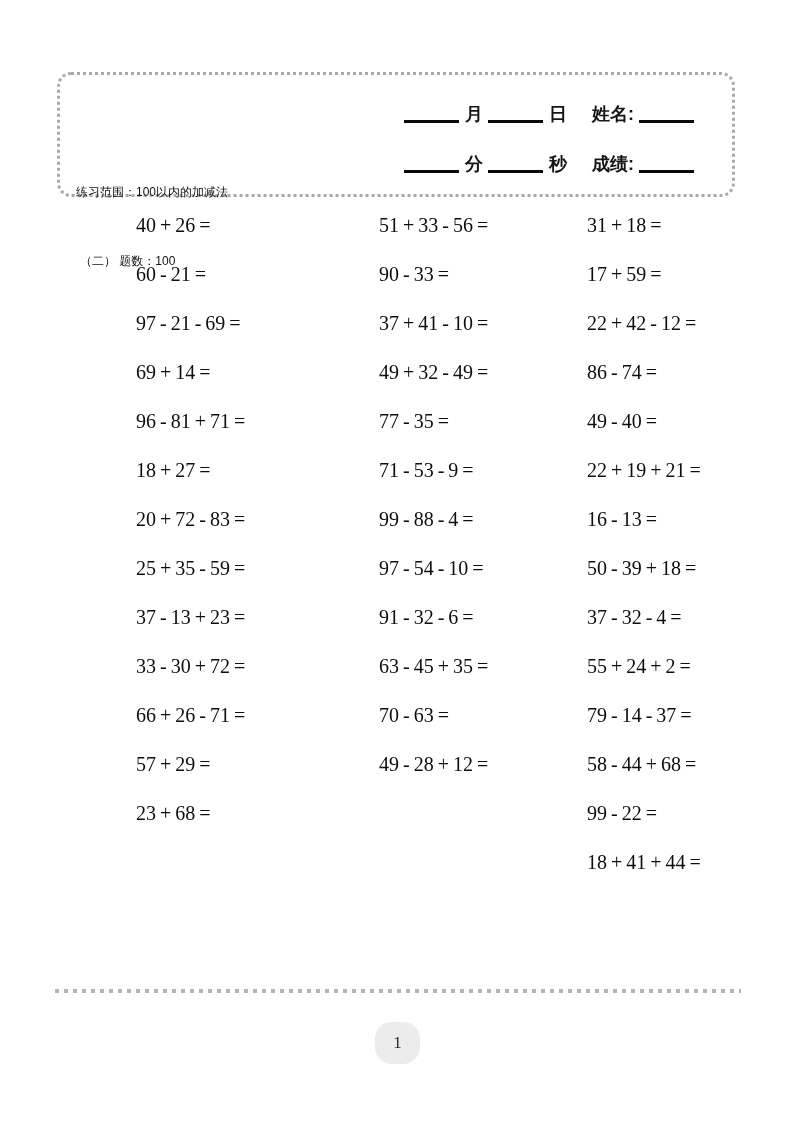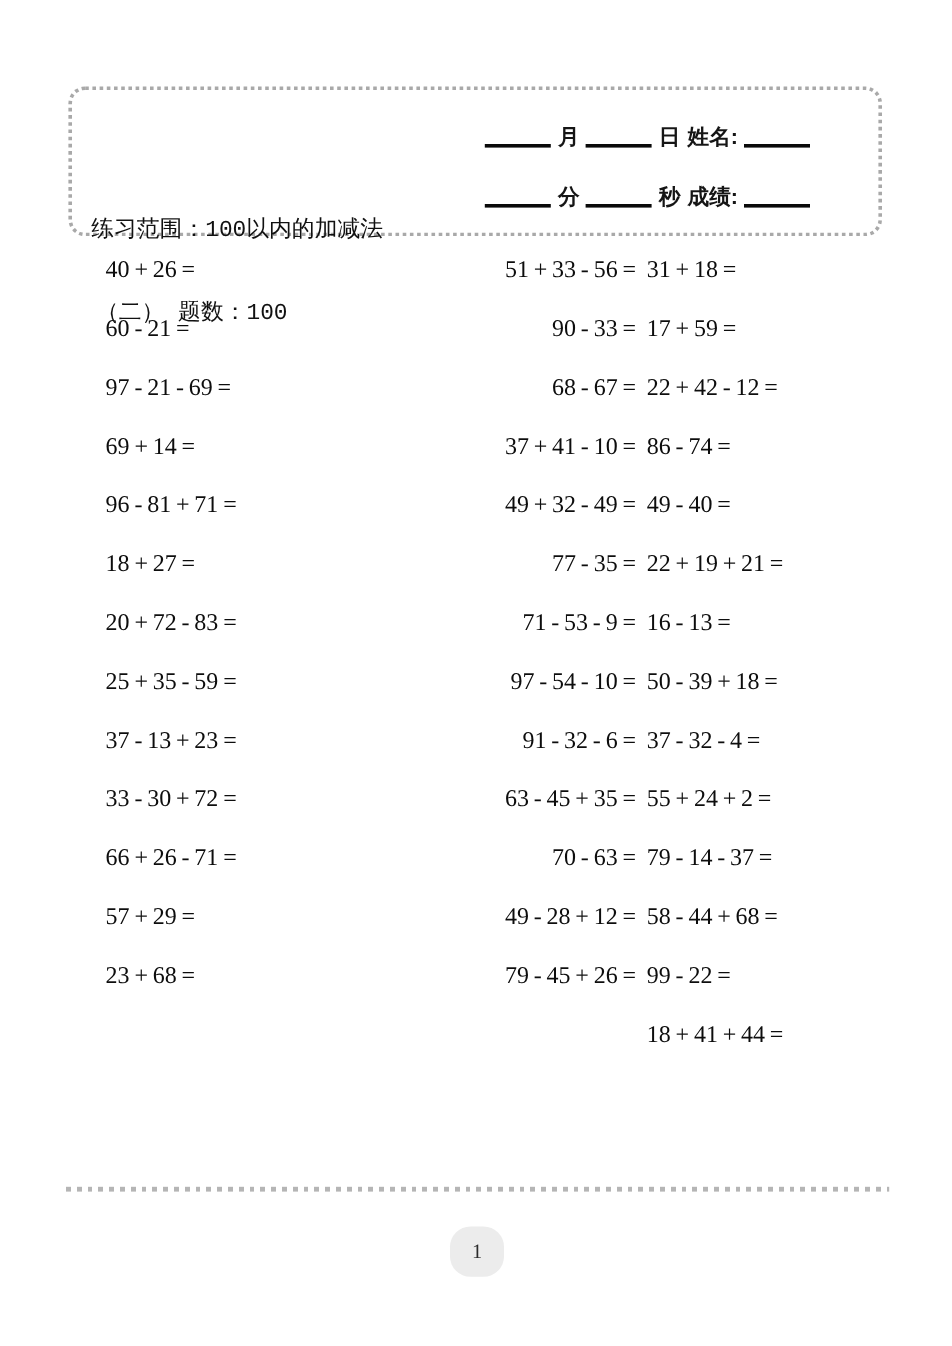--- a/index.html
+++ b/index.html
@@ -18,22 +18,22 @@
     position: absolute;
     left: 57px; top: 72px;
     width: 672px; height: 119px;
     border: 3px dotted #a9a9a9;
     border-radius: 14px;
     background: #fff;
   }
   .scope {
     position: absolute;
     left: 16px; top: 60px;
-    font-family: Liberation Mono, monospace;
-    font-size: 19px;
+    font-family: Liberation Sans, sans-serif;
+    font-size: 12px;
     line-height: 23px;
     color: #111;
     white-space: pre;
   }
   .scope-line2 { padding-left: 4px; }
 
   .fields {
     position: absolute;
     left: 344px; top: 14px;
     font-family: "Liberation Sans", "DejaVu Sans", sans-serif;
@@ -43,34 +43,34 @@
     display: flex;
     align-items: center;
   }
   .flabel {
     font-size: 18px;
     font-weight: 600;
     color: #151515;
     margin: 0 5px 0 1px;
     white-space: nowrap;
   }
-  .flabel.gap { margin-left: 1px; }
+  .flabel.gap { margin-left: 20px; }
   .blank {
     display: inline-block;
     width: 55px; height: 3px;
     background: #0a0a0a;
     position: relative; top: 7px;
     margin-right: 5px;
   }
 
   
   .problems { position: absolute; left: 0; top: 0; }
-  .pcol { position: absolute; top: 213px; width: 225px; }
+  .pcol { position: absolute; top: 213px; width: 225px; margin-left: 48px; }
   .pcol.c0 { left: 88px; }
-  .pcol.c1 { left: 305px; text-align: right; }
+  .pcol.c1 { left: 331px; }
   .pcol.c2 { left: 539px; }
   .problem {
     height: 49px;
     font-size: 20px;
     line-height: 24px;
     white-space: pre;
     color: #0d0d0d;
     word-spacing: -1px;
   }
 
@@ -139,31 +139,30 @@
         <div class="problem">25 + 35 - 59 =</div>
         <div class="problem">37 - 13 + 23 =</div>
         <div class="problem">33 - 30 + 72 =</div>
         <div class="problem">66 + 26 - 71 =</div>
         <div class="problem">57 + 29 =</div>
         <div class="problem">23 + 68 =</div>
       </div>
     <div class="pcol c1">
         <div class="problem">51 + 33 - 56 =</div>
         <div class="problem">90 - 33 =</div>
-        <div class="problem">68 - 67 =</div>
         <div class="problem">37 + 41 - 10 =</div>
         <div class="problem">49 + 32 - 49 =</div>
         <div class="problem">77 - 35 =</div>
         <div class="problem">71 - 53 - 9 =</div>
+        <div class="problem">99 - 88 - 4 =</div>
         <div class="problem">97 - 54 - 10 =</div>
         <div class="problem">91 - 32 - 6 =</div>
         <div class="problem">63 - 45 + 35 =</div>
         <div class="problem">70 - 63 =</div>
         <div class="problem">49 - 28 + 12 =</div>
-        <div class="problem">79 - 45 + 26 =</div>
       </div>
     <div class="pcol c2">
         <div class="problem">31 + 18 =</div>
         <div class="problem">17 + 59 =</div>
         <div class="problem">22 + 42 - 12 =</div>
         <div class="problem">86 - 74 =</div>
         <div class="problem">49 - 40 =</div>
         <div class="problem">22 + 19 + 21 =</div>
         <div class="problem">16 - 13 =</div>
         <div class="problem">50 - 39 + 18 =</div>

